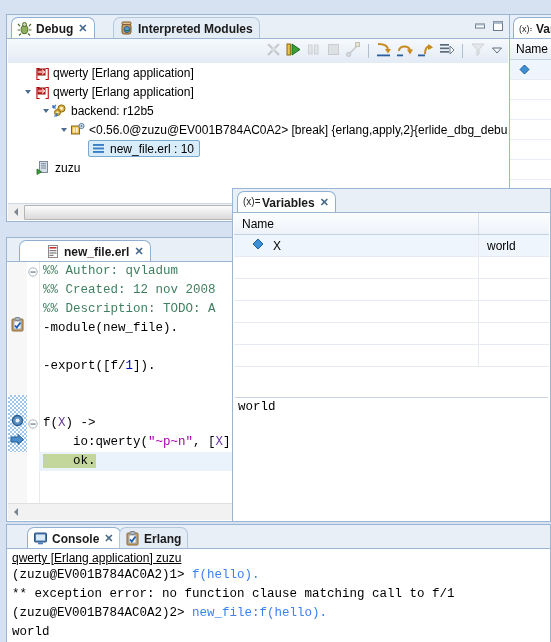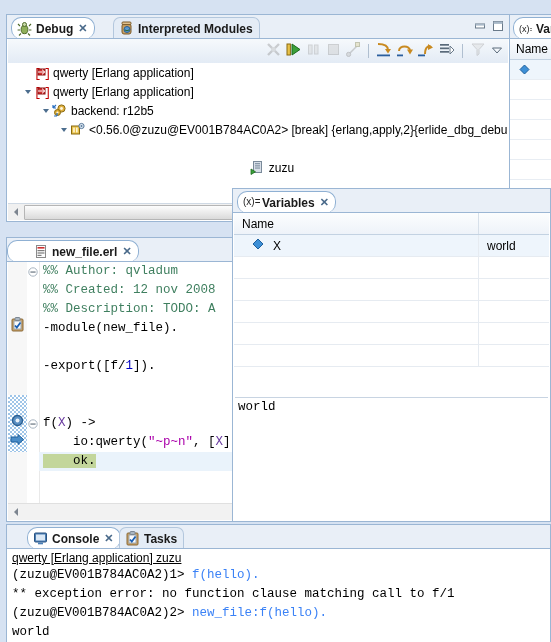--- a/index.html
+++ b/index.html
@@ -15,21 +15,21 @@
   
   .view{position:absolute;background:#fff;border:1px solid #9bb6d4;box-sizing:border-box;}
   .tabstrip{position:relative;height:24px;background:#e9eff7;}
   .tab{
     position:absolute;top:2px;height:22px;display:flex;align-items:center;
     padding:0 6px 0 5px;box-sizing:border-box;
     border:1px solid #9bb6d4;border-bottom:none;
     border-radius:7px 7px 0 0;background:#f4f8fc;
     font-size:12px;white-space:nowrap;
   }
-  .tab.active{background:#ffffff;border-color:#8fb0d3;border-radius:10px;}
+  .tab.active{background:#ffffff;border-color:#8fb0d3;}
   .tab.inactive{background:#e4ecf6;border-color:#b3c7dd;}
   .tab .tlabel{margin-left:4px;font-weight:bold;color:#1a1a1a;}
   .tab .tclose{margin-left:5px;color:#4a6a8a;font-size:11px;font-weight:bold;}
   .tabline{position:absolute;left:0;right:0;bottom:0;height:1px;background:#9bb6d4;}
 
   
   .ic{display:inline-block;position:relative;flex:0 0 auto;}
   .ic16{width:15px;height:15px;}
   .ic14{width:13px;height:13px;}
 
@@ -137,21 +137,21 @@
       <div class="bgRow"></div>
       <div class="bgRow"></div>
       <div class="bgRow"></div>
       <div class="bgRow"></div>
       <div class="bgDetail">world</div>
     </div>
   </div>
 
   <div class="view" id="editorView" style="width:545px;">
     <div class="tabstrip">
-      <div class="tab active" style="left:0;padding-left:27px;">
+      <div class="tab active" style="left:12px;padding-left:27px;">
         <span class="ic ic14">
           <svg width="13" height="13" viewBox="0 0 13 13">
             <rect x="1.5" y="0.5" width="9" height="12" fill="#fdfdfd" stroke="#8a8a8a"></rect>
             <rect x="2.5" y="2" width="7" height="1.6" fill="#cf3030"></rect>
             <rect x="2.5" y="5" width="7" height="1.2" fill="#7d7d7d"></rect>
             <rect x="2.5" y="7.4" width="7" height="1.2" fill="#7d7d7d"></rect>
             <rect x="2.5" y="9.8" width="4" height="1.2" fill="#7d7d7d"></rect>
           </svg>
         </span>
         <span class="tlabel">new_file.erl</span>
@@ -389,22 +389,30 @@
                 <rect x="3.2" y="5.6" width="1.6" height="4.8" fill="#fff6d6"></rect>
                 <rect x="6" y="5.6" width="1.6" height="4.8" fill="#fff6d6"></rect>
                 <circle cx="11.5" cy="4" r="2.6" fill="#d8e4f0" stroke="#5a7a9a"></circle>
                 <circle cx="11.5" cy="4" r="0.9" fill="#5a7a9a"></circle>
               </svg></span>
             <span class="tlab">&lt;0.56.0@zuzu@EV001B784AC0A2&gt; [break] {erlang,apply,2}{erlide_dbg_debug</span>
           </span>
         </div>
         <div class="trow" style="padding-left: 68px;">
           <span class="twist"></span>
-        </div>
-        <div class="trow" style="padding-left: 16px; justify-content: center;">
+          <span class="sel-frame" style="display: inline-flex; align-items: center;">
+            <span class="ic ic16"><svg width="15" height="15" viewBox="0 0 15 15">
+                <rect x="2" y="3" width="11" height="1.9" fill="#3a7fc8"></rect>
+                <rect x="2" y="6.5" width="11" height="1.9" fill="#3a7fc8"></rect>
+                <rect x="2" y="10" width="11" height="1.9" fill="#3a7fc8"></rect>
+              </svg></span>
+            <span class="tlab">new_file.erl : 10</span>
+          </span>
+        </div>
+        <div class="trow" style="padding-left: 16px;">
           <span class="twist"></span>
           <span style="display: inline-flex; align-items: center;">
             <span class="ic ic16"><svg width="15" height="15" viewBox="0 0 15 15">
                 <rect x="3.5" y="1.5" width="8" height="11" fill="#d8dfe8" stroke="#7a8a9a"></rect>
                 <rect x="5" y="3" width="5" height="1.3" fill="#8a9aaa"></rect>
                 <rect x="5" y="5.2" width="5" height="1.3" fill="#8a9aaa"></rect>
                 <rect x="5" y="7.4" width="5" height="1.3" fill="#8a9aaa"></rect>
                 <polygon points="1,9 1,14.5 5.5,11.8" fill="#3aa03a" stroke="#1f6b1f" stroke-width="0.8"></polygon>
               </svg></span>
             <span class="tlab">zuzu</span>
@@ -486,21 +494,21 @@
       </div>
       <div class="tab inactive" style="left:112px;">
         <span class="ic ic16">
           <svg width="15" height="15" viewBox="0 0 15 15">
             <rect x="2" y="2" width="11" height="12" rx="1" fill="#c9a063" stroke="#8a6a3a"></rect>
             <rect x="4" y="4" width="7" height="8" fill="#fbfbfb" stroke="#9aa6b2"></rect>
             <rect x="5" y="0.5" width="5" height="3" rx="1" fill="#aab6c2" stroke="#7d8894"></rect>
             <path d="M5 8.5 L6.8 10.5 L10.5 5.5" stroke="#1a5fb4" stroke-width="1.8" fill="none"></path>
           </svg>
         </span>
-        <span class="tlabel">Tasks</span>
+        <span class="tlabel">Erlang</span>
       </div>
       <div class="tabline"></div>
     </div>
     <div id="conBody">
       <div class="conHdr">qwerty [Erlang application] zuzu</div>
       <div id="conLines">
           <div class="conText"><span class="cblk">(zuzu@EV001B784AC0A2)1&gt; </span><span class="cgreen">f(hello).</span></div>
           <div class="conText"><span class="cblk">** exception error: no function clause matching call to f/1</span></div>
           <div class="conText"><span class="cblk">(zuzu@EV001B784AC0A2)2&gt; </span><span class="cgreen">new_file:f(hello).</span></div>
           <div class="conText"><span class="cblk">world</span></div>

